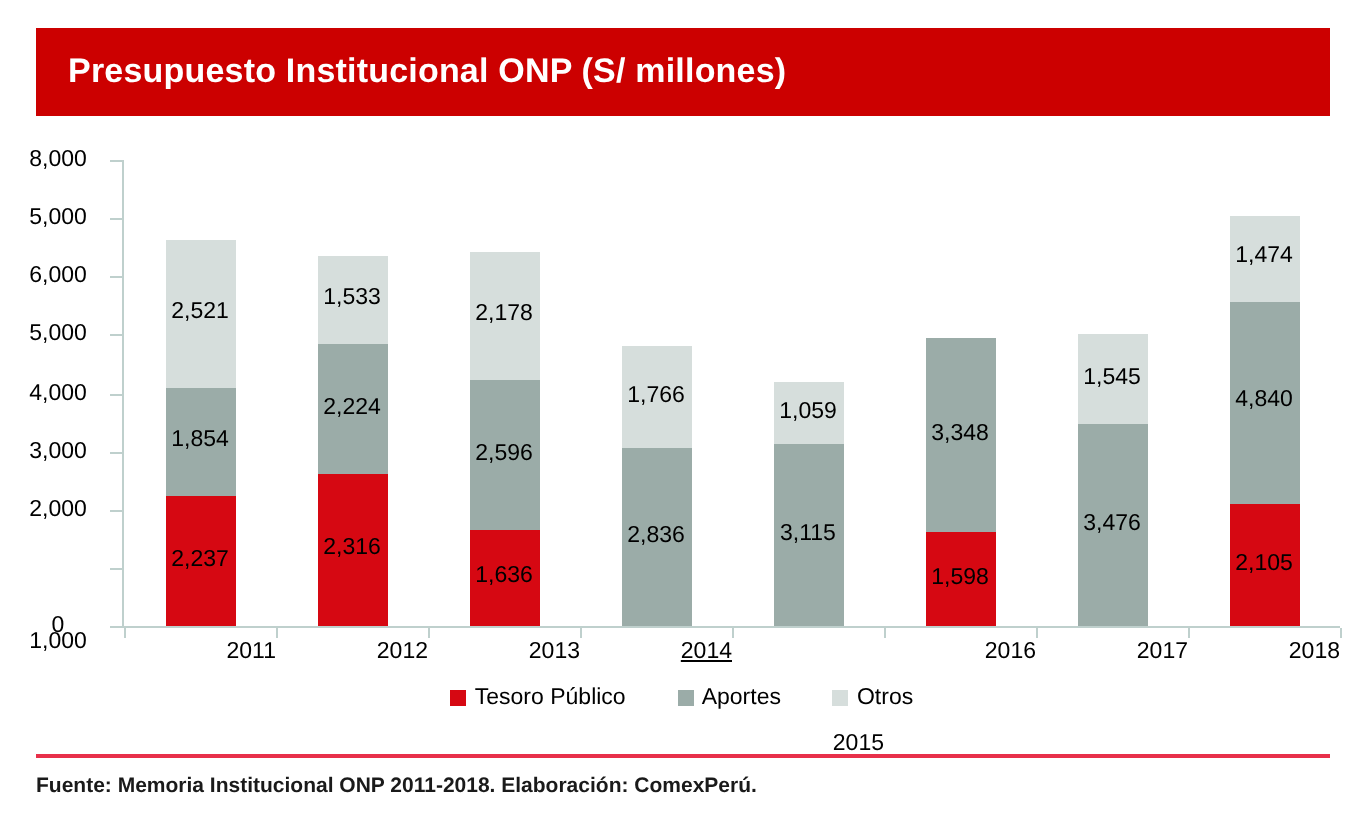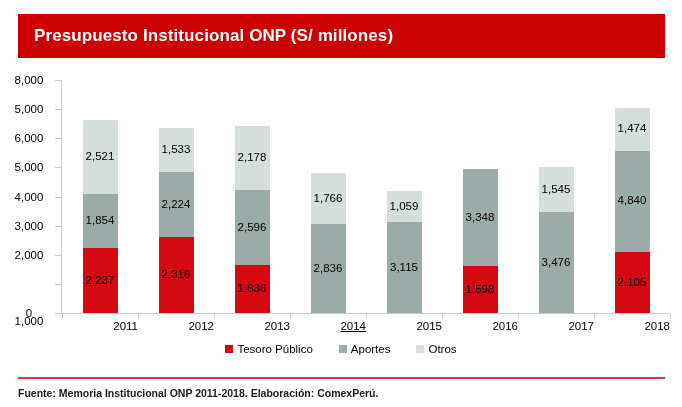--- a/index.html
+++ b/index.html
@@ -301,21 +301,21 @@
           <span class="seg-label">1,474</span>
         </div>
       </div>
     </div>
 
   <div id="x-labels">
       <div class="x-label" style="left: 62px;">2011</div>
       <div class="x-label" style="left: 138px;">2012</div>
       <div class="x-label" style="left: 214px;">2013</div>
       <div class="x-label" style="left: 290px; text-decoration: underline;">2014</div>
-      <div class="x-label" style="left: 366px;">2015</div>
+      <div class="x-label" style="left: 366px; margin-top: 46px;">2015</div>
       <div class="x-label" style="left: 442px;">2016</div>
       <div class="x-label" style="left: 518px;">2017</div>
       <div class="x-label" style="left: 594px;">2018</div>
     </div>
 
   <div id="legend">
       <div class="legend-item">
         <span class="legend-swatch" style="background: rgb(214, 8, 18);"></span>
         <span class="legend-label">Tesoro Público</span>
       </div>

